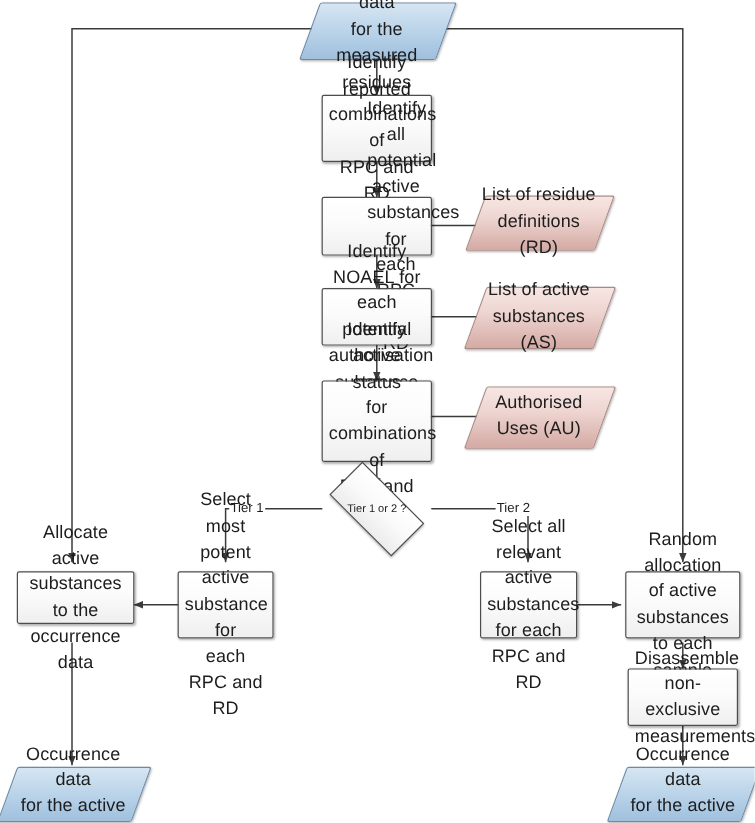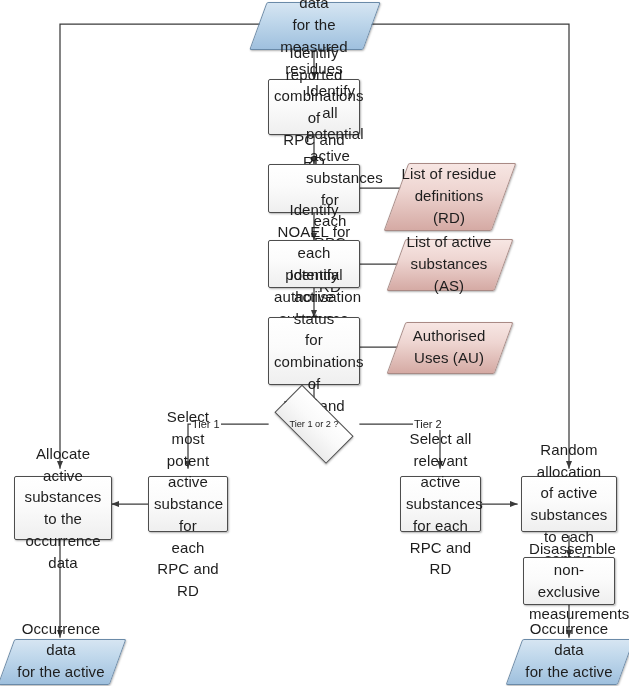--- a/index.html
+++ b/index.html
@@ -162,21 +162,21 @@
   </div>
 
   <div class="node proc" style="left:268px;top:79px;width:92px;height:56px;">
     <span class="txt">Identify reported<br>combinations of<br>RPC and RD</span>
   </div>
 
   <div class="node proc" style="left:268px;top:164px;width:92px;height:49px;padding-left:32px;">
     <span class="txt">Identify all potential<br>active substances<br>for each RPC and RD</span>
   </div>
 
-  <div class="node para pink" style="left:396px;top:163px;width:106px;height:66px;">
+  <div class="node para pink" style="left:396px;top:163px;width:106px;height:44px;">
     <span class="skew"></span>
     <span class="txt">List of residue<br>definitions<br>(RD)</span>
   </div>
 
   <div class="node proc" style="left:268px;top:240px;width:92px;height:48px;">
     <span class="txt">Identify NOAEL for<br>each potential<br>active substance</span>
   </div>
 
   <div class="node para pink" style="left:396px;top:239px;width:106px;height:50px;">
     <span class="skew"></span>
@@ -193,21 +193,21 @@
   </div>
 
   <div class="decision" style="left:264px;top:398px;width:100px;height:52px;">
     <span class="dia"></span>
     <span class="txt">Tier 1 or 2 ?</span>
   </div>
 
   <div class="edge-label" style="left:191px;top:418px;">Tier 1</div>
   <div class="edge-label" style="left:413px;top:418px;">Tier 2</div>
 
-  <div class="node proc" style="left:14px;top:476px;width:98px;height:64px;">
+  <div class="node proc" style="left:14px;top:476px;width:98px;height:44px;">
     <span class="txt">Allocate active<br>substances to the<br>occurrence data</span>
   </div>
 
   <div class="node proc" style="left:148px;top:476px;width:80px;height:56px;">
     <span class="txt">Select most potent<br>active substance for<br>each RPC and RD</span>
   </div>
 
   <div class="node proc" style="left:400px;top:476px;width:81px;height:56px;">
     <span class="txt">Select all relevant<br>active substances<br>for each RPC and RD</span>
   </div>

